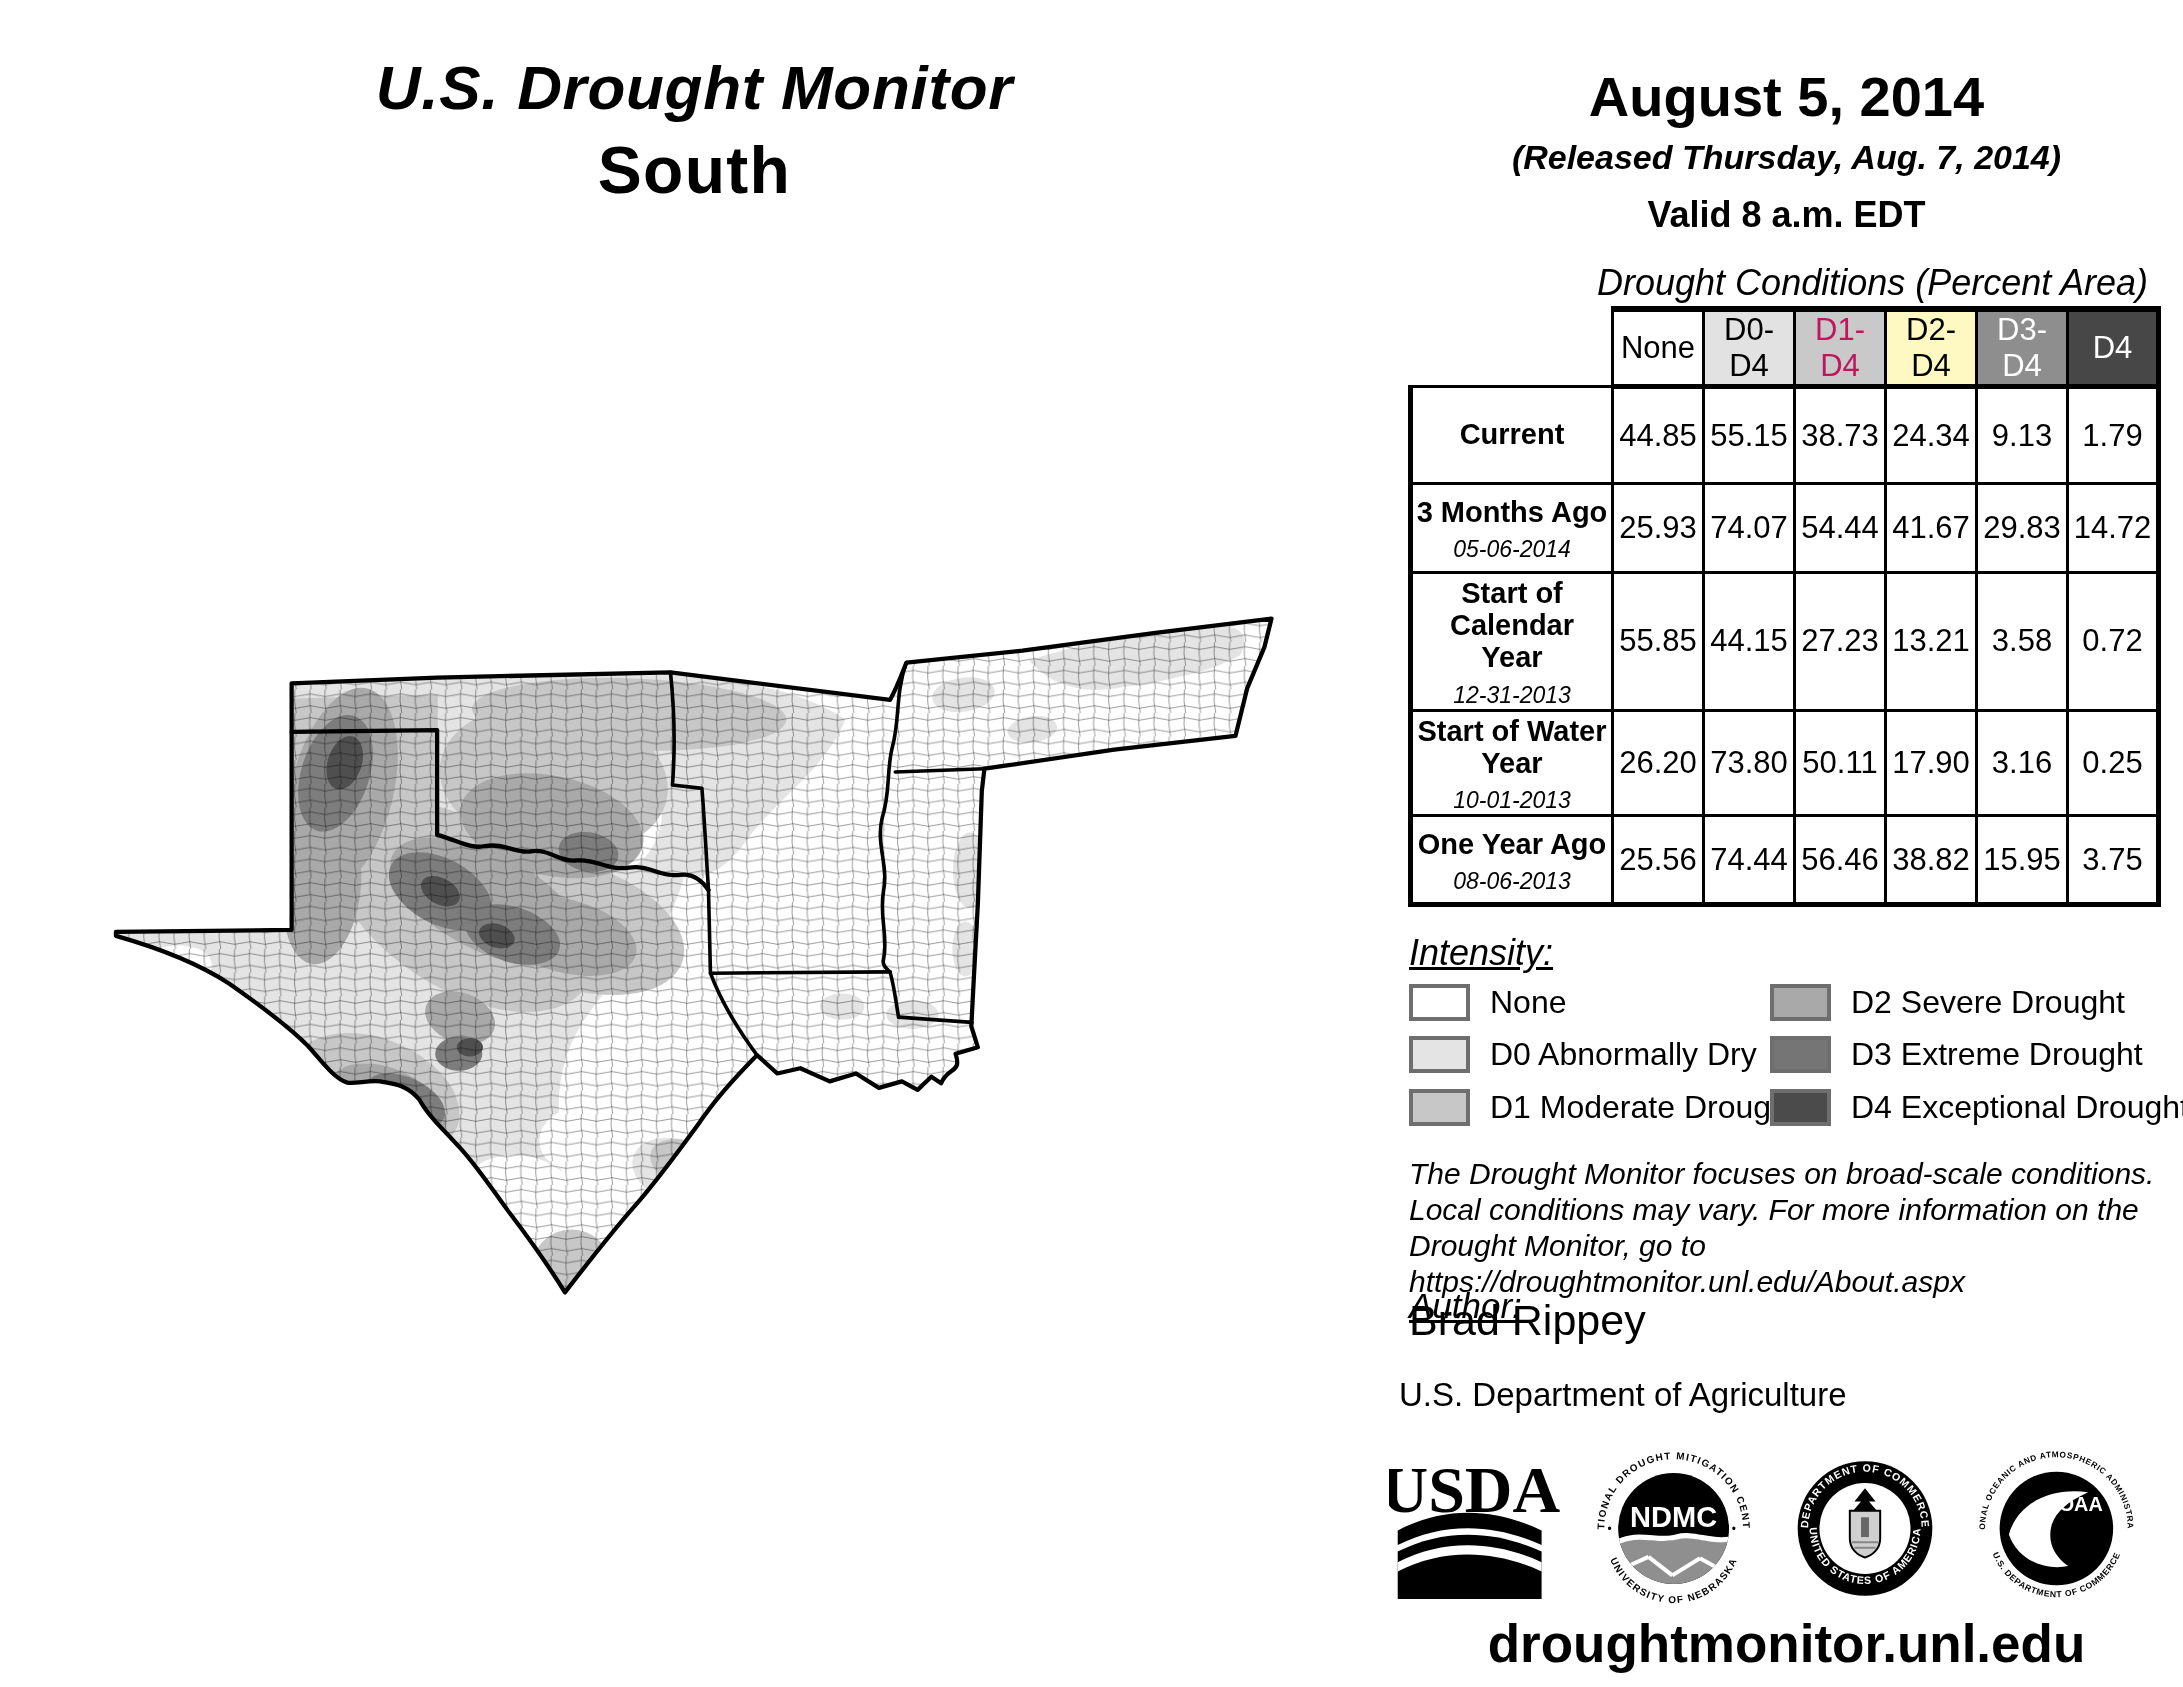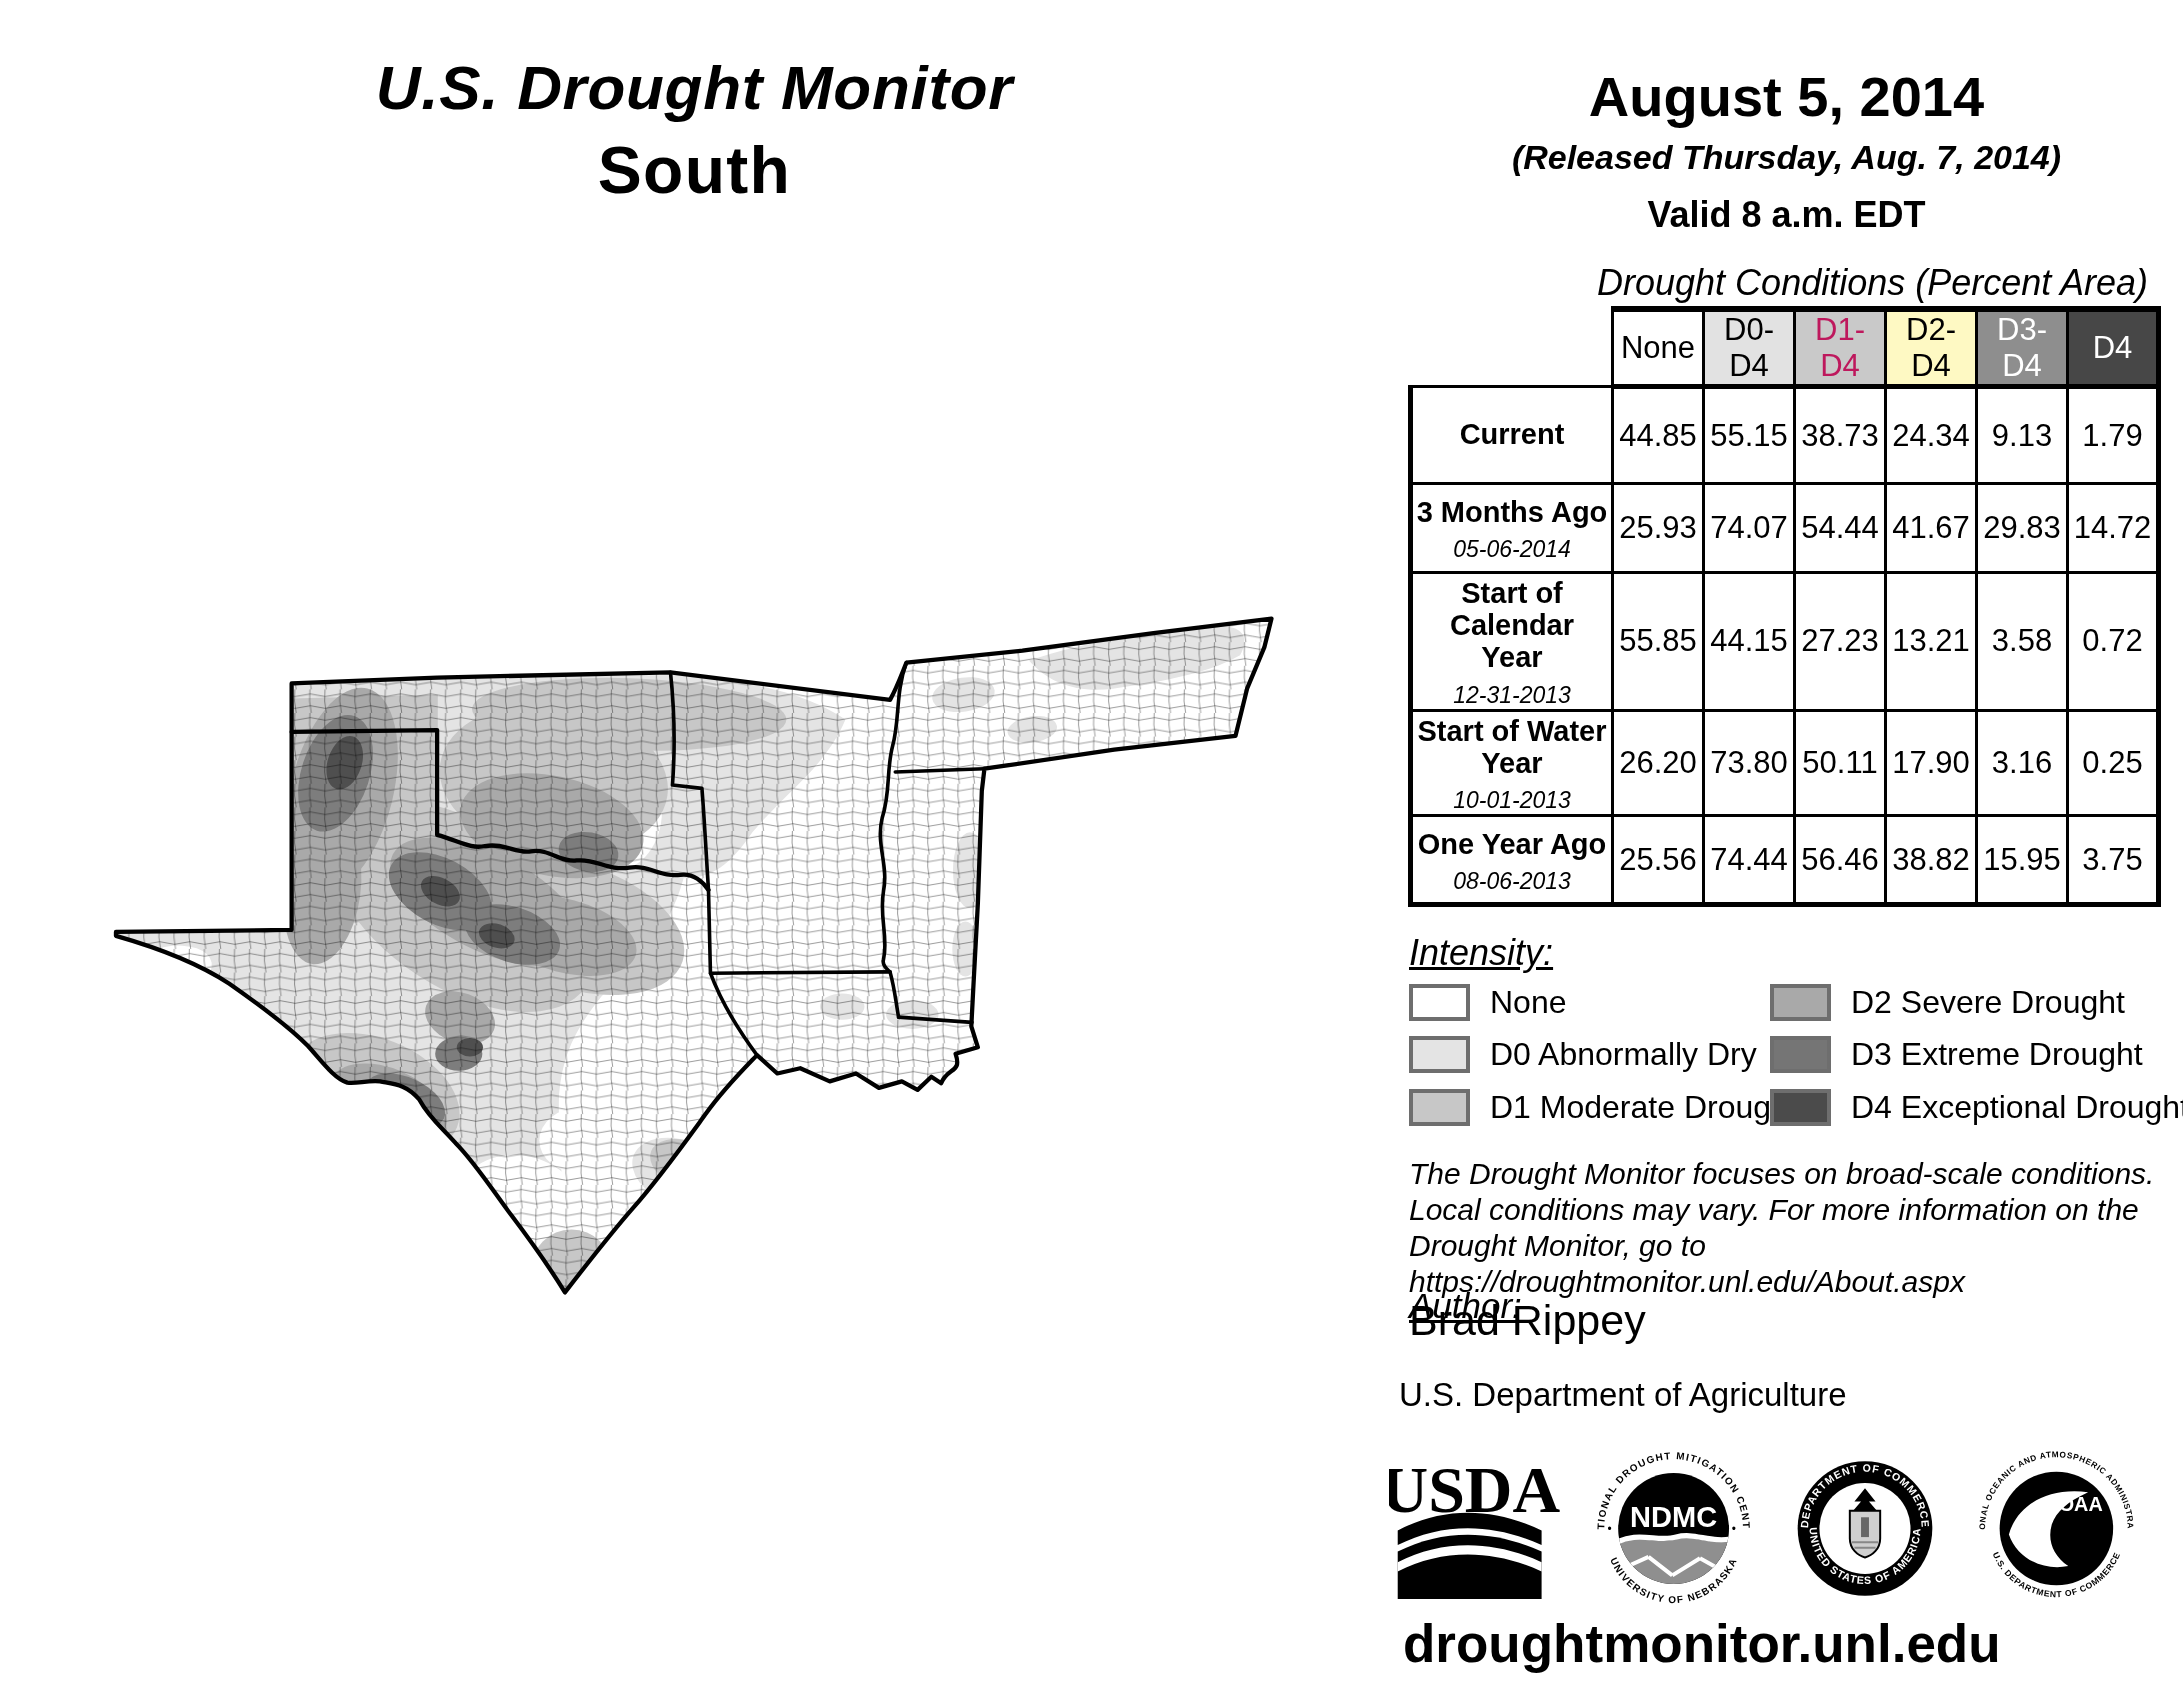--- a/index.html
+++ b/index.html
@@ -54,21 +54,21 @@
   .li3{left:361px;top:0;} .li4{left:361px;top:52px;} .li5{left:361px;top:105px;}
 
   
   .notes{position:absolute;left:1409px;top:1156px;width:774px;font-size:30px;font-style:italic;line-height:1.2;}
   .author-title{position:absolute;left:1409px;top:1286px;font-size:35px;font-style:italic;text-decoration:underline;}
   .author-name{position:absolute;left:1409px;top:1296px;font-size:43px;}
   .author-org{position:absolute;left:1363px;top:1376px;font-size:33px;margin-left:36px;}
 
   
   .logos{position:absolute;left:1389px;top:1446px;width:787px;height:165px;}
-  .site-url{position:absolute;left:1403px;top:1613px;width:767px;
+  .site-url{position:absolute;left:1403px;top:1613px;width:767px;text-align:center;
             font-size:53px;font-weight:bold;}
 
   
   .map-wrap{position:absolute;left:86px;top:595px;width:1224px;height:721px;}
 </style>
 </head>
 <body>
 
 <div class="title-block">
   <div class="title-main">U.S. Drought Monitor</div>

